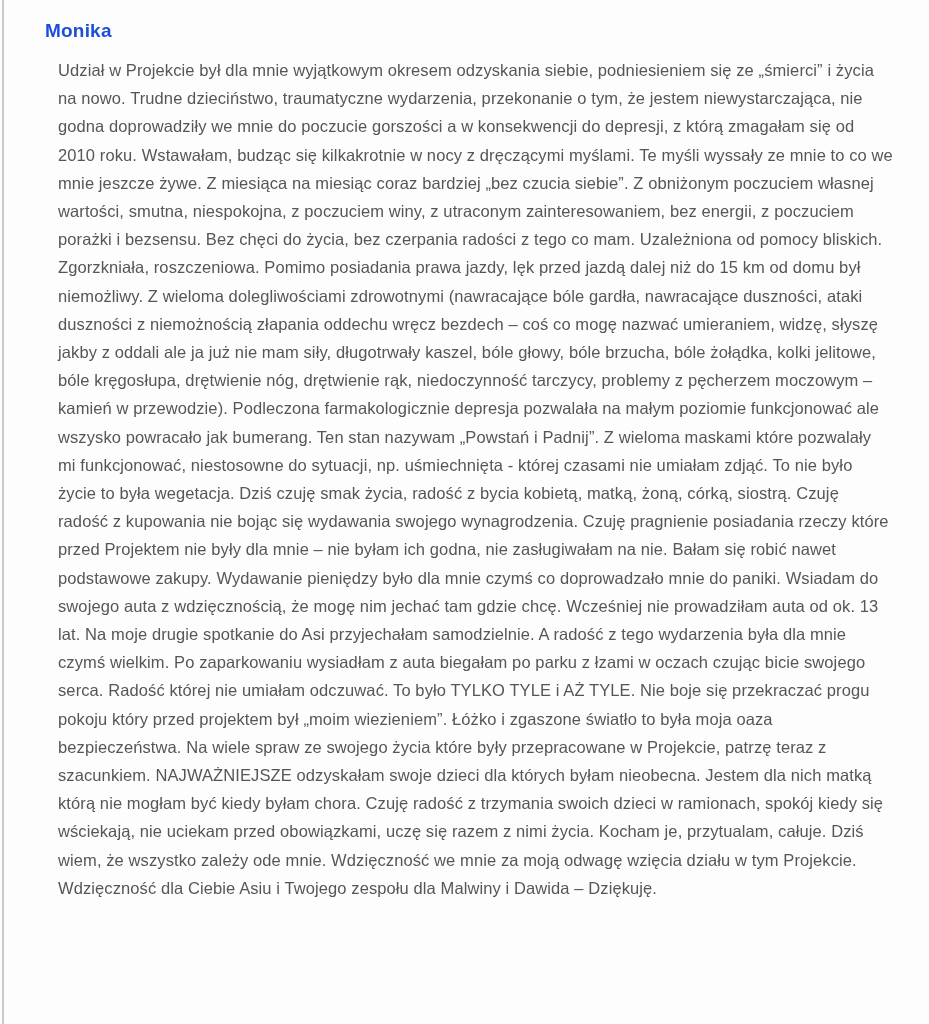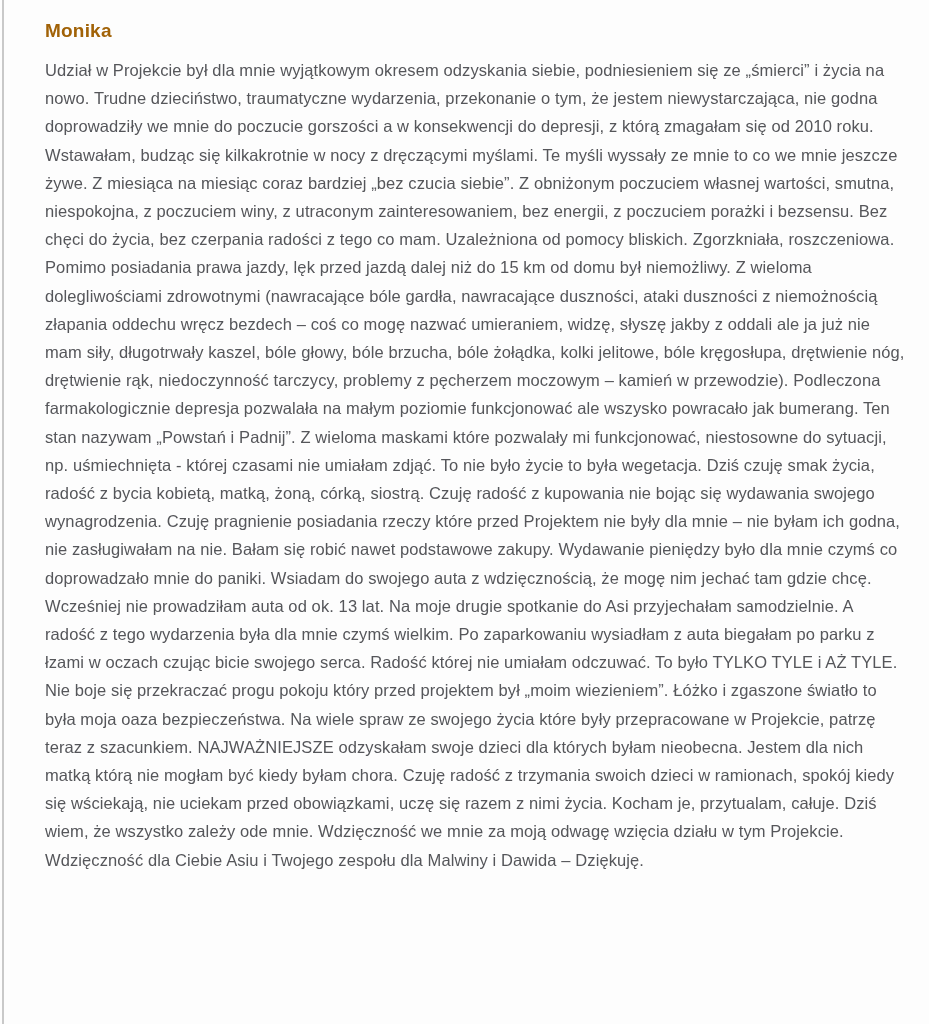--- a/index.html
+++ b/index.html
@@ -30,30 +30,30 @@
     width: 861px;
   }
   .author-heading {
     margin: 0 0 14px 0;
     font-size: 19px;
     line-height: 22px;
     font-weight: 700;
     letter-spacing: 0.2px;
   }
   .testimonial-text {
-    margin: 0;
+    margin: 13px;
     font-size: 16.5px;
     line-height: 28.2px;
     font-weight: 400;
     letter-spacing: 0.1px;
     text-align: left;
   }
 </style>
 </head>
 <body>
 
 <div class="page" style="background: rgb(253, 253, 253);">
   <div class="left-rule" style="background: rgb(201, 201, 201);"></div>
   <div class="content">
-    <h2 class="author-heading" style="color: #a16207;">Monika</h2>
+    <h2 class="author-heading" style="color: #1d4ed8;">Monika</h2>
     <p class="testimonial-text" style="color: rgb(85, 86, 90);">Udział w Projekcie był dla mnie wyjątkowym okresem odzyskania siebie, podniesieniem się ze „śmierci” i życia na nowo. Trudne dzieciństwo, traumatyczne wydarzenia, przekonanie o tym, że jestem niewystarczająca, nie godna doprowadziły we mnie do poczucie gorszości a w konsekwencji do depresji, z którą zmagałam się od 2010 roku. Wstawałam, budząc się kilkakrotnie w nocy z dręczącymi myślami. Te myśli wyssały ze mnie to co we mnie jeszcze żywe. Z miesiąca na miesiąc coraz bardziej „bez czucia siebie”. Z obniżonym poczuciem własnej wartości, smutna, niespokojna, z poczuciem winy, z utraconym zainteresowaniem, bez energii, z poczuciem porażki i bezsensu. Bez chęci do życia, bez czerpania radości z tego co mam. Uzależniona od pomocy bliskich. Zgorzkniała, roszczeniowa. Pomimo posiadania prawa jazdy, lęk przed jazdą dalej niż do 15 km od domu był niemożliwy. Z wieloma dolegliwościami zdrowotnymi (nawracające bóle gardła, nawracające duszności, ataki duszności z niemożnością złapania oddechu wręcz bezdech – coś co mogę nazwać umieraniem, widzę, słyszę jakby z oddali ale ja już nie mam siły, długotrwały kaszel, bóle głowy, bóle brzucha, bóle żołądka, kolki jelitowe, bóle kręgosłupa, drętwienie nóg, drętwienie rąk, niedoczynność tarczycy, problemy z pęcherzem moczowym – kamień w przewodzie). Podleczona farmakologicznie depresja pozwalała na małym poziomie funkcjonować ale wszysko powracało jak bumerang. Ten stan nazywam „Powstań i Padnij”. Z wieloma maskami które pozwalały mi funkcjonować, niestosowne do sytuacji, np. uśmiechnięta - której czasami nie umiałam zdjąć. To nie było życie to była wegetacja. Dziś czuję smak życia, radość z bycia kobietą, matką, żoną, córką, siostrą. Czuję radość z kupowania nie bojąc się wydawania swojego wynagrodzenia. Czuję pragnienie posiadania rzeczy które przed Projektem nie były dla mnie – nie byłam ich godna, nie zasługiwałam na nie. Bałam się robić nawet podstawowe zakupy. Wydawanie pieniędzy było dla mnie czymś co doprowadzało mnie do paniki. Wsiadam do swojego auta z wdzięcznością, że mogę nim jechać tam gdzie chcę. Wcześniej nie prowadziłam auta od ok. 13 lat. Na moje drugie spotkanie do Asi przyjechałam samodzielnie. A radość z tego wydarzenia była dla mnie czymś wielkim. Po zaparkowaniu wysiadłam z auta biegałam po parku z łzami w oczach czując bicie swojego serca. Radość której nie umiałam odczuwać. To było TYLKO TYLE i AŻ TYLE. Nie boje się przekraczać progu pokoju który przed projektem był „moim wiezieniem”. Łóżko i zgaszone światło to była moja oaza bezpieczeństwa. Na wiele spraw ze swojego życia które były przepracowane w Projekcie, patrzę teraz z szacunkiem. NAJWAŻNIEJSZE odzyskałam swoje dzieci dla których byłam nieobecna. Jestem dla nich matką którą nie mogłam być kiedy byłam chora. Czuję radość z trzymania swoich dzieci w ramionach, spokój kiedy się wściekają, nie uciekam przed obowiązkami, uczę się razem z nimi życia. Kocham je, przytualam, całuje. Dziś wiem, że wszystko zależy ode mnie. Wdzięczność we mnie za moją odwagę wzięcia działu w tym Projekcie. Wdzięczność dla Ciebie Asiu i Twojego zespołu dla Malwiny i Dawida – Dziękuję.</p>
   </div>
 </div>
 
 </body></html>

